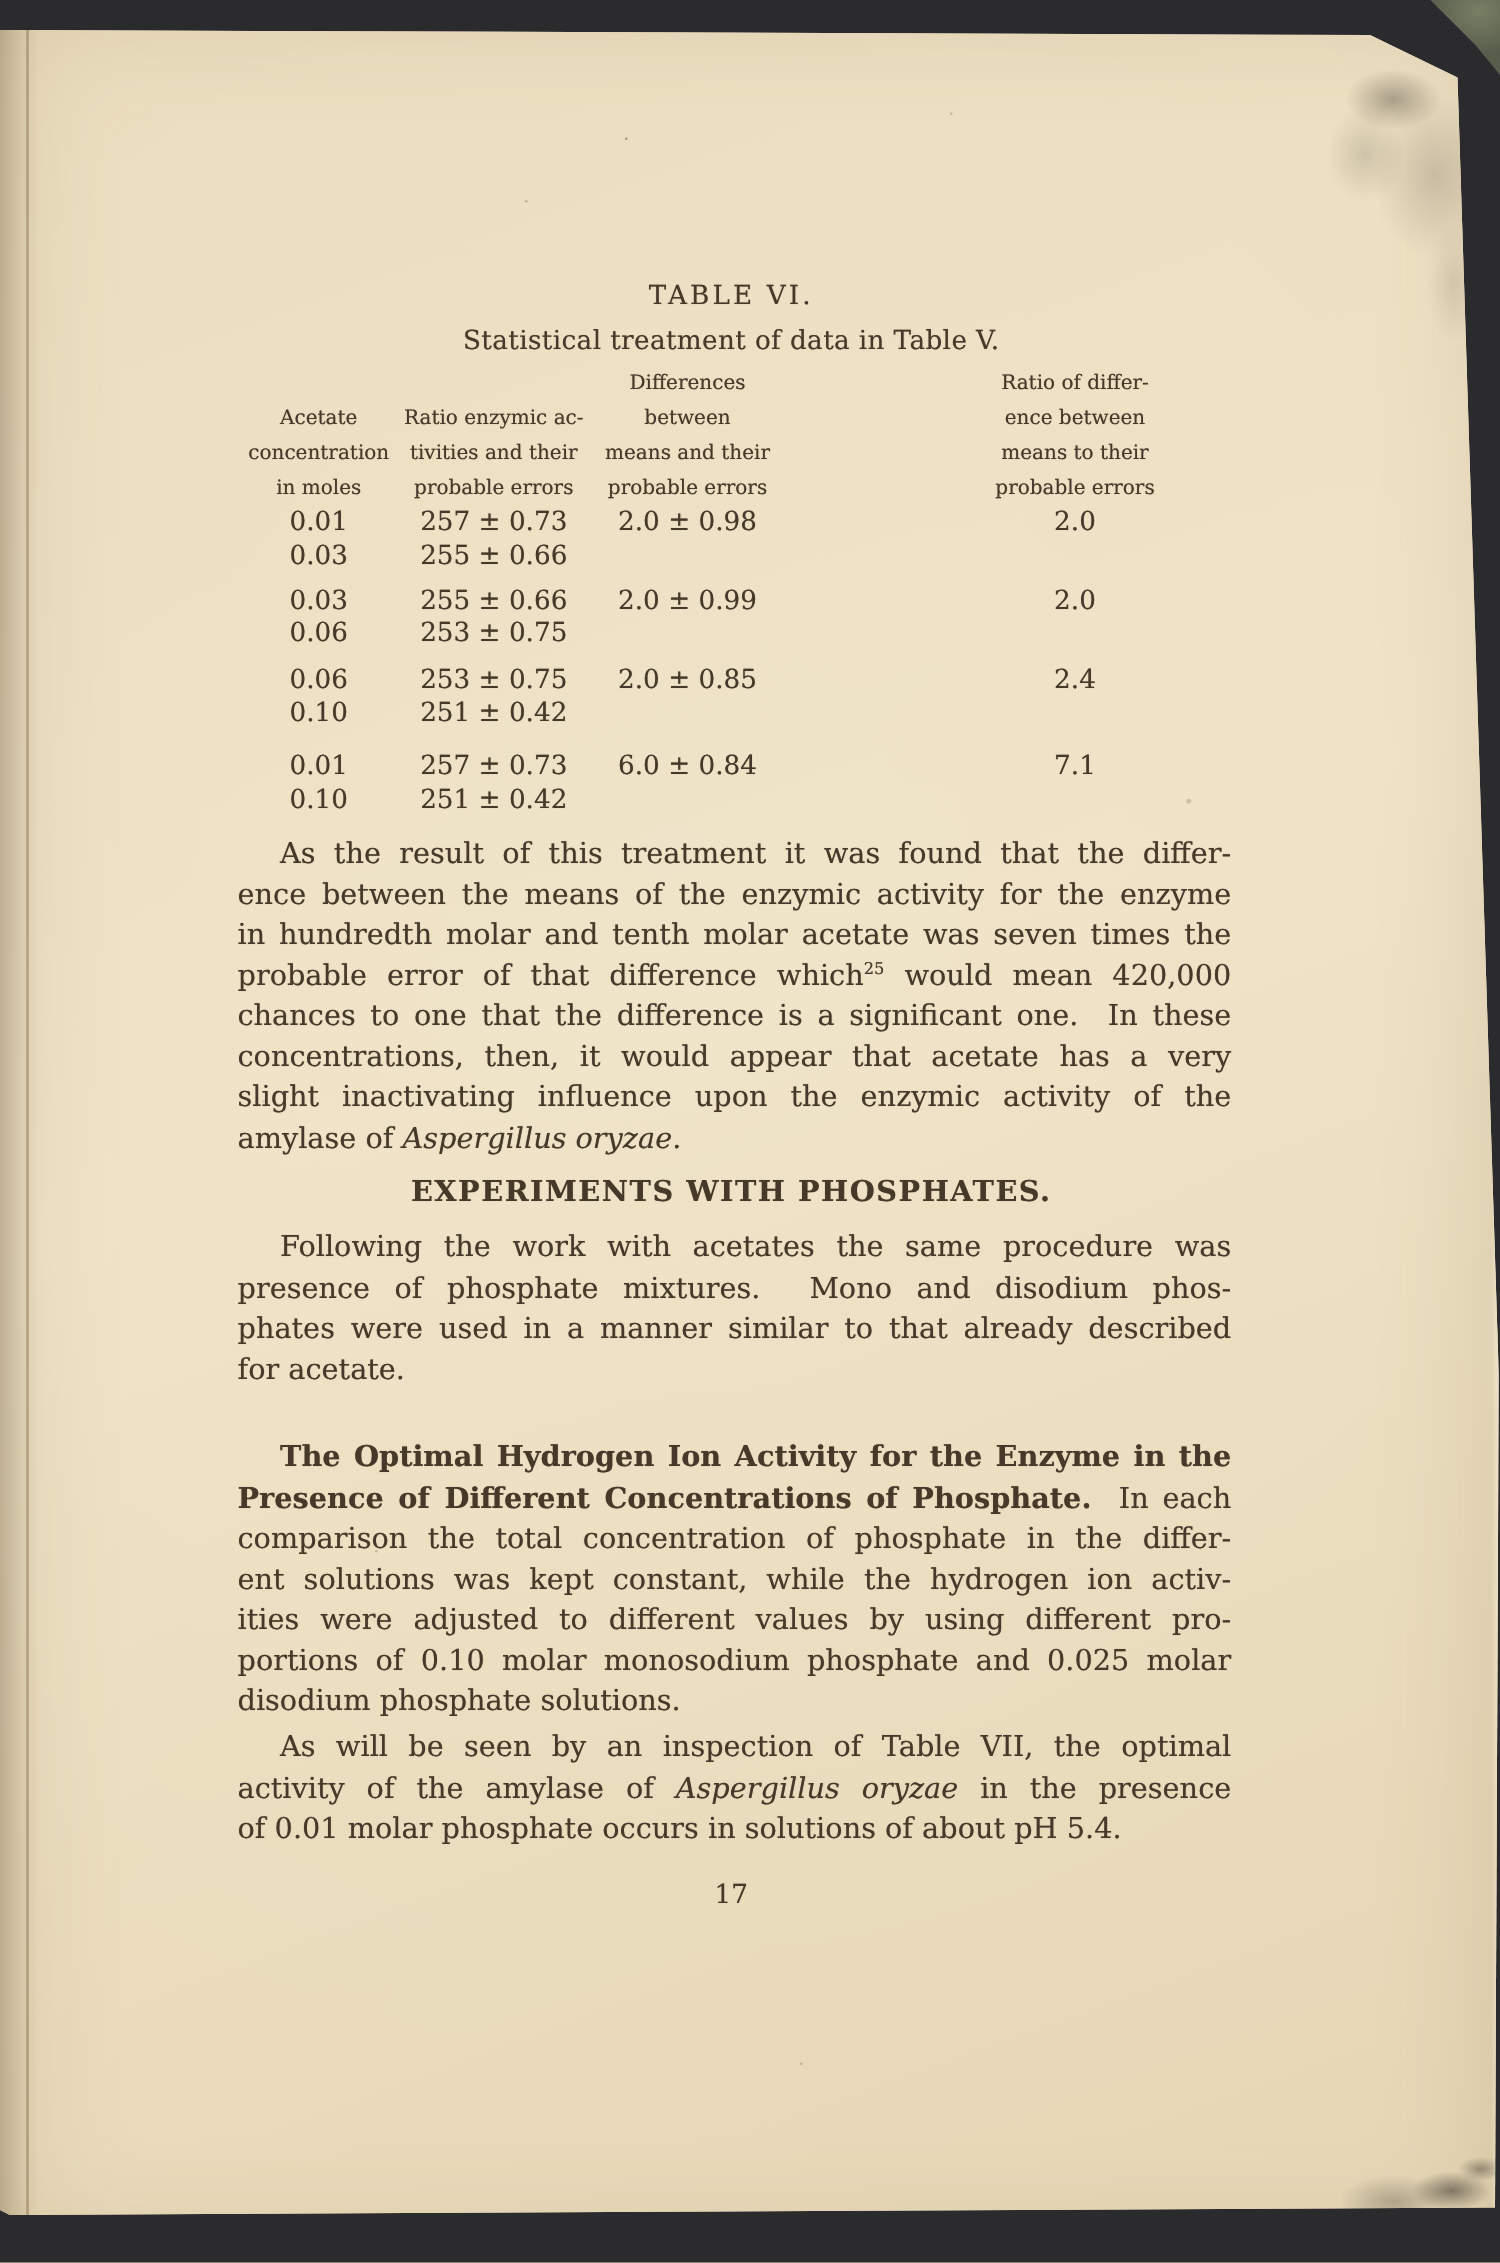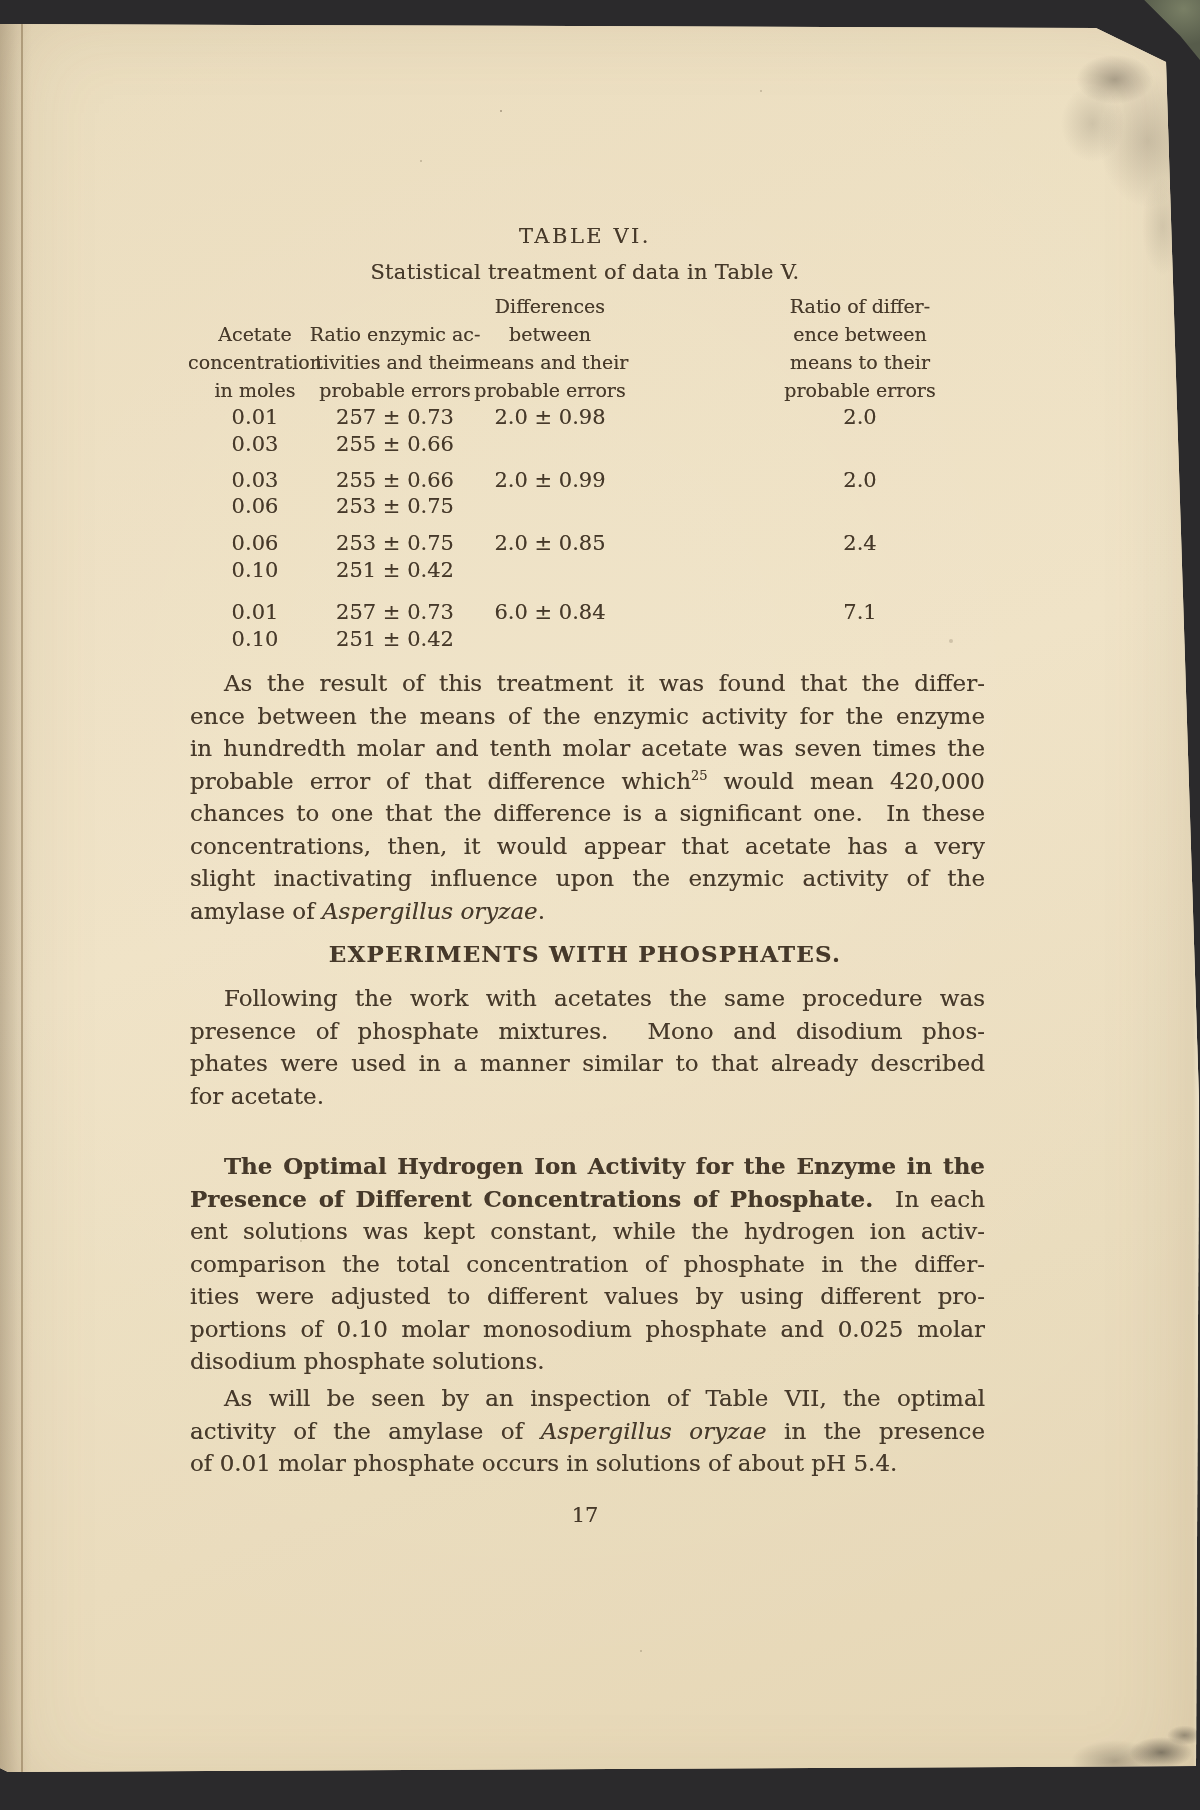--- a/index.html
+++ b/index.html
@@ -46,21 +46,21 @@
       -200px 1130px 0 rgba(80,65,45,.3), 450px 530px 0 1px rgba(80,65,45,.2),
       140px 1540px 0 rgba(80,65,45,.28), -290px 770px 0 rgba(80,65,45,.22);}
 
   .ink{position:absolute;inset:0;color:var(--ink,#46392a);text-shadow:0 0 .6px rgba(70,56,40,.55);}
   .centerline{position:absolute;left:185px;width:800px;text-align:center;white-space:nowrap;}
   .table-title{font-size:21px;letter-spacing:2.5px;top:224px;}
   .table-subtitle{font-size:21px;letter-spacing:.3px;top:260px;}
   .section-heading{font-size:23px;font-weight:bold;letter-spacing:1.2px;top:940px;}
   .page-number{font-size:21px;top:1483px;margin-top:20px;}
 
-  .thcol{position:absolute;transform:translateX(-50%);font-size:19px;line-height:28px;white-space:nowrap;}
+  .thcol{position:absolute;transform:translateX(-50%);font-size:16px;line-height:28px;white-space:nowrap;}
   .thcol .tl{text-align:center;}
   .trow{position:absolute;left:0;width:1200px;height:28px;line-height:28px;font-size:21px;}
   .tc{position:absolute;transform:translateX(-50%);white-space:nowrap;}
   .c1{left:255px}.c2{left:395px}.c3{left:550px}.c4{left:860px}
 
   .para{position:absolute;left:190px;width:795px;font-size:23px;line-height:32.5px;}
   .para .tl{text-align:justify;text-align-last:justify;}
   .para .tl.last{text-align-last:left;}
   .para .tl:first-child{text-indent:34px;}
   .sup{vertical-align:super;font-size:13px;line-height:0;}
@@ -174,22 +174,22 @@
       <div class="para" style="top:982px">
           <div class="tl">Following the work with acetates the same procedure was</div>
           <div class="tl">presence of phosphate mixtures.&nbsp; Mono and disodium phos-</div>
           <div class="tl">phates were used in a manner similar to that already described</div>
           <div class="tl last">for acetate.</div>
         </div>
 
       <div class="para" style="top:1150px">
           <div class="tl"><span class="b">The Optimal Hydrogen Ion Activity for the Enzyme in the</span></div>
           <div class="tl"><span class="b">Presence of Different Concentrations of Phosphate.</span><span>&nbsp; In each</span></div>
+          <div class="tl">comparison the total concentration of phosphate in the differ-</div>
           <div class="tl">ent solutions was kept constant, while the hydrogen ion activ-</div>
-          <div class="tl">comparison the total concentration of phosphate in the differ-</div>
           <div class="tl">ities were adjusted to different values by using different pro-</div>
           <div class="tl">portions of 0.10 molar monosodium phosphate and 0.025 molar</div>
           <div class="tl last">disodium phosphate solutions.</div>
         </div>
 
       <div class="para" style="top:1382px">
           <div class="tl">As will be seen by an inspection of Table VII, the optimal</div>
           <div class="tl"><span>activity of the amylase of </span><span class="i">Aspergillus oryzae</span><span> in the presence</span></div>
           <div class="tl last">of 0.01 molar phosphate occurs in solutions of about pH 5.4.</div>
         </div>

